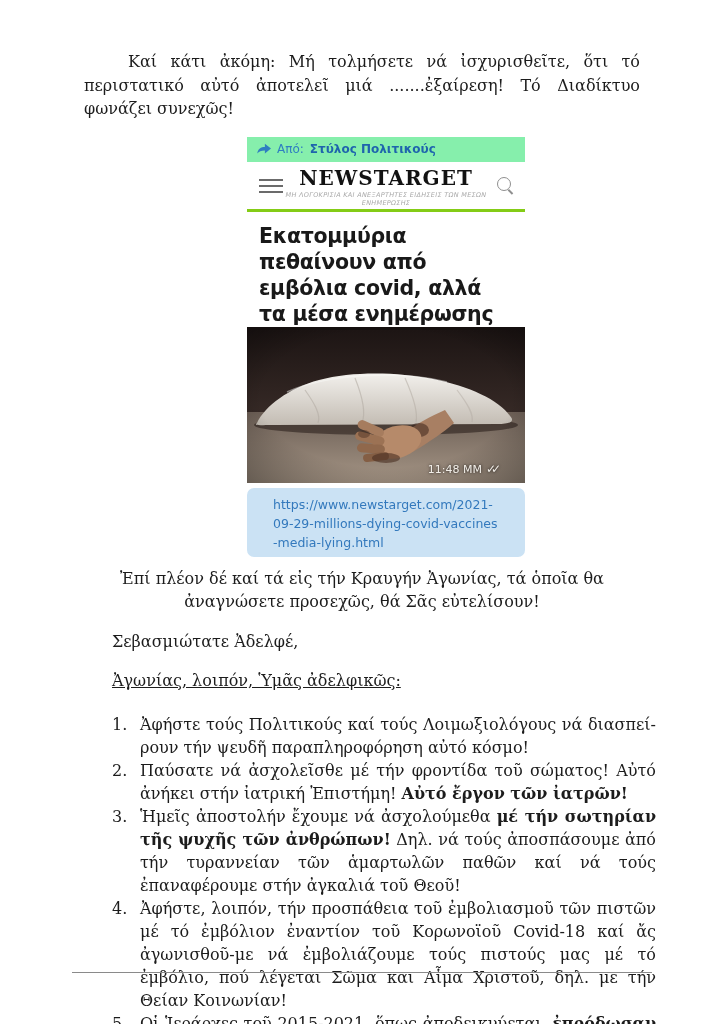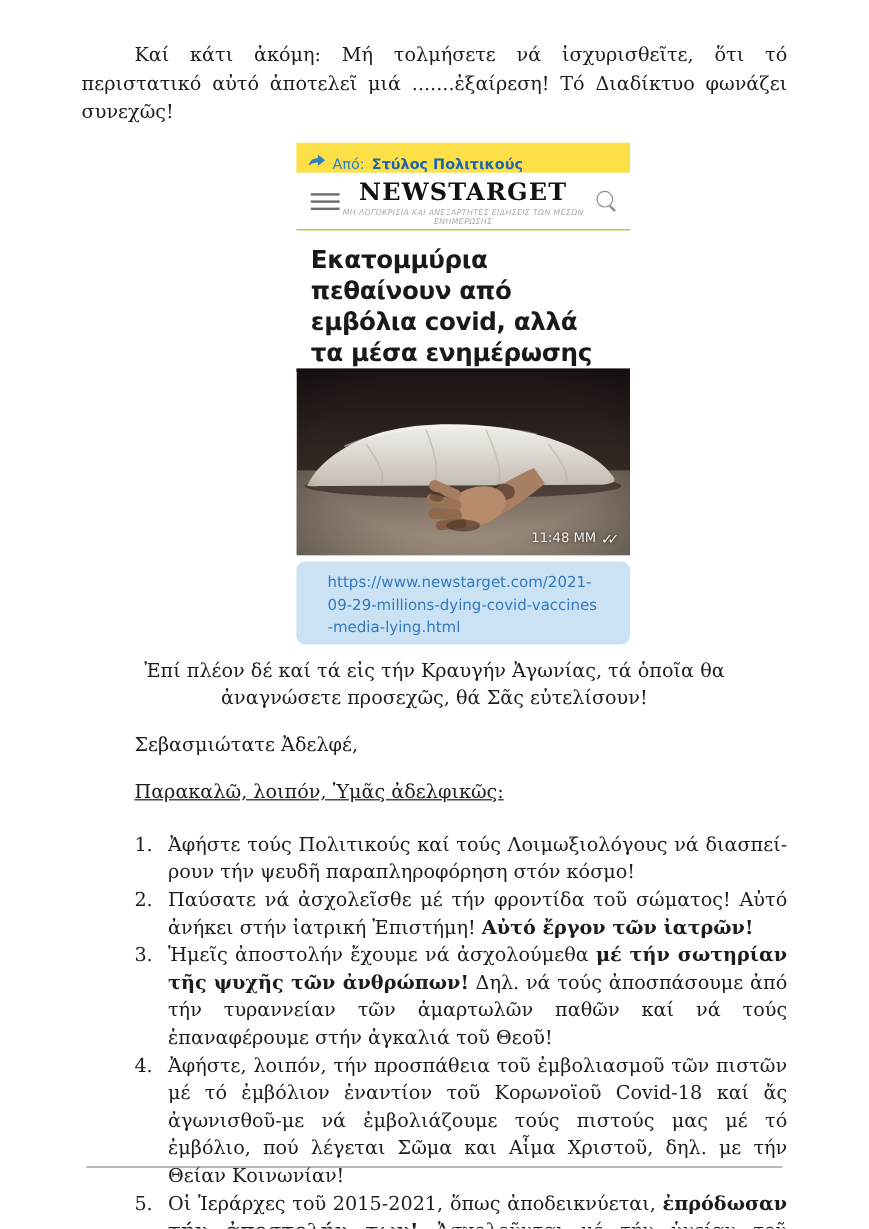--- a/index.html
+++ b/index.html
@@ -1,49 +1,49 @@
 <!DOCTYPE html>
 <html><head>
 <meta charset="utf-8">
 <style>
   html,body{margin:0;padding:0;background:#fff;}
   .page{position:relative;width:724px;height:1024px;background:#fff;overflow:hidden;
         font-family:"DejaVu Serif",serif;color:#1c1c1c;}
   .content{padding:34px 68px 0 68px;}
-  p{margin:0;}
+  p{margin:16px;}
   .para{font-size:16px;line-height:23.5px;}
   .justify{text-align:justify;}
   .indent{text-indent:44px;}
   .center{text-align:center;margin-top:10px;}
 
   
   .embed{width:278px;margin:14px 0 0 179px;font-family:"DejaVu Sans",sans-serif;}
-  .fwd-strip{height:25px;display:flex;align-items:flex-end;gap:6px;padding:0 10px;
-             background:#fde047;box-sizing:border-box;}
+  .fwd-strip{height:25px;display:flex;align-items:center;gap:6px;padding:0 10px;
+             background:#86efac;box-sizing:border-box;}
   .fwd-label{font-size:12px;color:#2f7fc1;}
   .fwd-source{font-size:12px;font-weight:bold;color:#1e64ad;}
-  .site-header{height:47px;position:relative;background:#ffffff;border-bottom:1px solid #84cc16;}
+  .site-header{height:47px;position:relative;background:#ffffff;border-bottom:3px solid #84cc16;}
   .hamburger{position:absolute;left:12px;top:17px;width:24px;}
   .hamburger i{display:block;height:2px;background:#6b6b6b;margin-bottom:4px;}
   .site-title{font-family:"DejaVu Serif",serif;font-weight:bold;font-size:20px;
               letter-spacing:1px;text-align:center;padding-top:4px;color:#121212;}
   .site-tagline{font-style:italic;font-size:6.5px;line-height:8px;color:#a9a9a9;
                 text-align:center;width:205px;margin:1px auto 12px;letter-spacing:.3px;}
   .search{position:absolute;right:10px;top:15px;width:18px;height:18px;}
   .search .lens{position:absolute;left:0;top:0;width:12px;height:12px;border:1.6px solid #8f8f8f;border-radius:50%;}
   .search .tail{position:absolute;left:12px;top:12px;width:6px;height:1.6px;background:#8f8f8f;transform:rotate(45deg);transform-origin:0 0;}
   .headline-block{background:#fff;padding:11px 12px 6px;height:115px;box-sizing:border-box;}
   .headline{font-weight:bold;font-size:20.5px;line-height:26px;color:#191919;letter-spacing:-.3px;}
   .watermark{display:inline-block;margin-left:12px;font-size:12px;font-weight:bold;font-style:italic;
              color:#c05a1e;-webkit-text-stroke:.5px #6b2d0c;text-shadow:1px 1px 0 rgba(60,22,4,.55);
              letter-spacing:.5px;white-space:nowrap;}
   .photo{position:relative;height:156px;border-top:3px solid #140f0e;box-sizing:border-box;overflow:hidden;}
   .photo svg{display:block;width:100%;height:100%;}
-  .stamp{position:absolute;right:9px;bottom:7px;color:#f3efe9;font-size:11px;
-         text-shadow:0 0 3px rgba(0,0,0,.8);display:flex;align-items:center;gap:4px;}
+  .stamp{position:absolute;right:24px;bottom:7px;color:#f3efe9;font-size:11px;
+         text-shadow:0 0 3px rgba(0,0,0,.8);display:flex;align-items:flex-end;gap:4px;}
   .checks{letter-spacing:-5px;padding-right:5px;font-size:12px;}
   .link-bubble{margin-top:5px;background:#cbe2f4;border-radius:7px;padding:6px 26px;
                box-sizing:border-box;min-height:43px;}
   .link-bubble span{color:#3379bd;font-size:12.5px;line-height:16px;word-break:break-all;cursor:pointer;}
 
   
   .salutation{margin:15px 0 16px 44px;font-size:16px;line-height:23.5px;}
   .request{margin:2px 0 0 44px;font-size:16px;line-height:23.5px;text-decoration:underline;}
   ol.directives{list-style:none;margin:20px 0 0 0;padding:0 0 0 44px;}
   ol.directives li{position:relative;padding-left:28px;font-size:16px;line-height:23px;
@@ -137,24 +137,24 @@
       </div>
 
       <div class="link-bubble">
         <span>https://www.newstarget.com/2021-09-29-millions-dying-covid-vaccines-media-lying.html</span>
       </div>
     </div>
 
     <p class="para center">Ἐπί πλέον δέ καί τά εἰς τήν Κραυγήν Ἀγωνίας, τά ὁποῖα θα ἀναγνώσετε προσεχῶς, θά Σᾶς εὐτελίσουν!</p>
 
     <p class="salutation">Σεβασμιώτατε Ἀδελφέ,</p>
-    <p class="request">Παρακαλῶ, λοιπόν, Ὑμᾶς ἀδελφικῶς:</p>
+    <p class="request">Ἀγωνίας, λοιπόν, Ὑμᾶς ἀδελφικῶς:</p>
 
     <ol class="directives">
-        <li><span class="num">1.</span><span>Ἀφήστε τούς Πολιτικούς καί τούς Λοιμωξιολόγους νά διασπεί-ρουν τήν ψευδῆ παραπληροφόρηση στόν κόσμο!</span></li>
+        <li><span class="num">1.</span><span>Ἀφήστε τούς Πολιτικούς καί τούς Λοιμωξιολόγους νά διασπεί-ρουν τήν ψευδῆ παραπληροφόρηση αὐτό κόσμο!</span></li>
         <li><span class="num">2.</span><span>Παύσατε νά ἀσχολεῖσθε μέ τήν φροντίδα τοῦ σώματος! Αὐτό ἀνήκει στήν ἰατρική Ἐπιστήμη! </span><b>Αὐτό ἔργον τῶν ἰατρῶν!</b></li>
         <li><span class="num">3.</span><span>Ἡμεῖς ἀποστολήν ἔχουμε νά ἀσχολούμεθα </span><b>μέ τήν σωτηρίαν τῆς ψυχῆς τῶν ἀνθρώπων!</b><span> Δηλ. νά τούς ἀποσπάσουμε ἀπό τήν τυραννείαν τῶν ἁμαρτωλῶν παθῶν καί νά τούς ἐπαναφέρουμε στήν ἀγκαλιά τοῦ Θεοῦ!</span></li>
         <li><span class="num">4.</span><span>Ἀφήστε, λοιπόν, τήν προσπάθεια τοῦ ἐμβολιασμοῦ τῶν πιστῶν μέ τό ἐμβόλιον ἐναντίον τοῦ Κορωνοϊοῦ Covid-18 καί ἄς ἀγωνισθοῦ-με νά ἐμβολιάζουμε τούς πιστούς μας μέ τό ἐμβόλιο, πού λέγεται Σῶμα και Αἷμα Χριστοῦ, δηλ. με τήν Θείαν Κοινωνίαν!</span></li>
         <li><span class="num">5.</span><span>Οἱ Ἱεράρχες τοῦ 2015-2021, ὅπως ἀποδεικνύεται, </span><b>ἐπρόδωσαν τήν ἀποστολήν των!</b><span> Ἀσχολοῦνται μέ τήν ὑγείαν τοῦ σώματος καί</span></li>
       </ol>
   </div>
 
   <div class="footer-rule"></div>
 </div>
 

